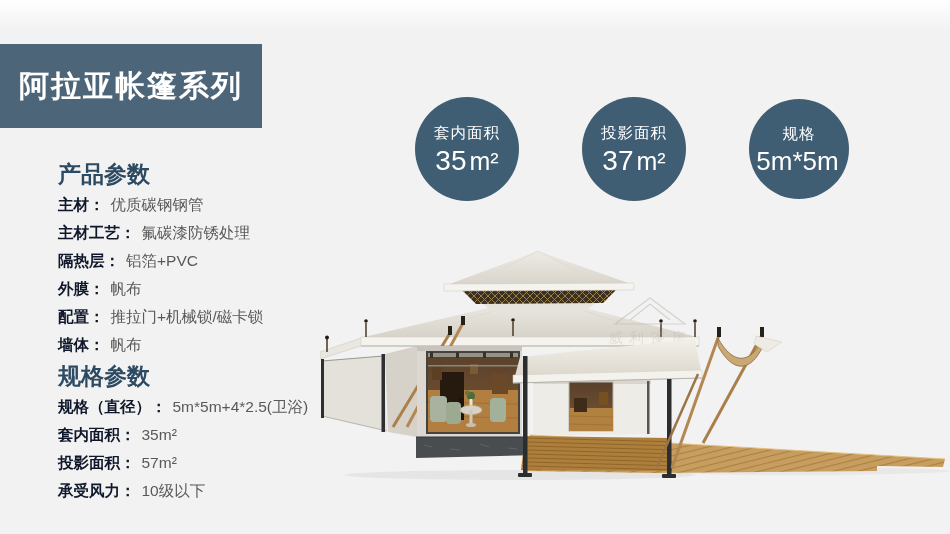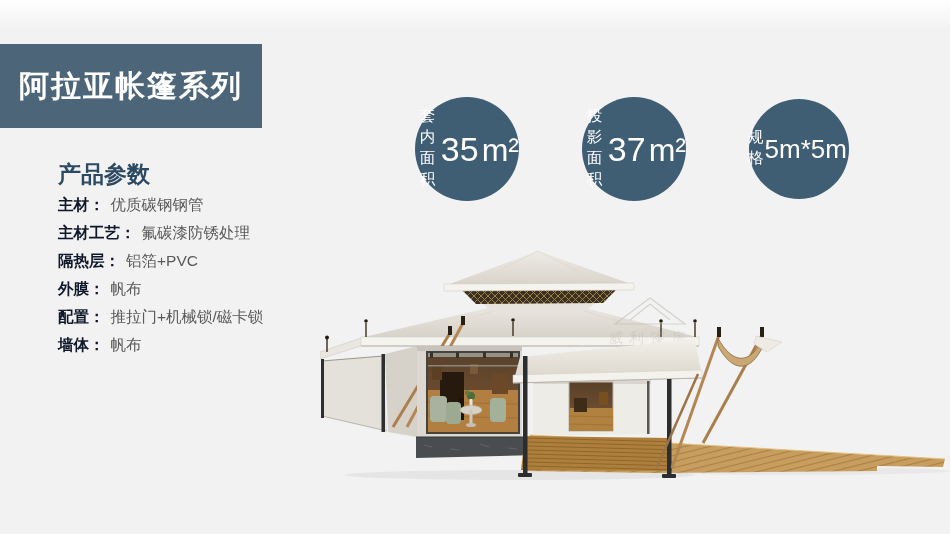--- a/index.html
+++ b/index.html
@@ -22,28 +22,28 @@
   .s1{top:160px;} .s2{top:362px;}
   .sec-heading{font-size:23px; font-weight:bold; color:#2d4a63; margin:0; line-height:28px;}
   .rows{margin-top:8px;}
   .prow{font-size:15.5px; line-height:18px; margin:0 0 10px 0; white-space:nowrap;}
   .plbl{font-weight:bold; color:#0f172a;}
   .pval{color:#595959; margin-left:6px;}
   
   .circle{
     position:absolute; top:97px; width:104px; height:104px; border-radius:50%;
     background:#3f5d73; color:#fff; text-align:center;
-    display:flex; flex-direction:row; align-items:center; justify-content:center;
+    display:flex; flex-direction:column; align-items:center; justify-content:center;
   }
   .c1{left:415px;} .c2{left:582px;} .c3{left:749px; width:100px; height:100px; top:99px;}
   .c-label{font-size:15.5px; letter-spacing:1px; margin-bottom:3px;}
   .c-value-row{display:flex; align-items:baseline; justify-content:center; line-height:1;}
-  .c-value{font-size:34px;}
+  .c-value{font-size:28px;}
   .c-value.small{font-size:26px;}
-  .c-unit{font-size:32px; margin-left:3px;}
+  .c-unit{font-size:25px; margin-left:3px;}
   
   .tent-wrap{position:absolute; left:320px; top:240px; width:630px; height:260px;}
   .wm-cn{font-size:15px; letter-spacing:6px; fill:#b3aea3; opacity:.55;}
   .wm-en{font-size:8.5px; letter-spacing:3.5px; fill:#b3aea3; opacity:.5;}
 </style>
 </head>
 <body>
 
 <div class="page">
   <div class="top-strip"></div>
@@ -57,20 +57,29 @@
     <div class="rows">
       <div class="prow"><span class="plbl">主材：</span><span class="pval">优质碳钢钢管</span></div>
       <div class="prow"><span class="plbl">主材工艺：</span><span class="pval">氟碳漆防锈处理</span></div>
       <div class="prow"><span class="plbl">隔热层：</span><span class="pval">铝箔+PVC</span></div>
       <div class="prow"><span class="plbl">外膜：</span><span class="pval">帆布</span></div>
       <div class="prow"><span class="plbl">配置：</span><span class="pval">推拉门+机械锁/磁卡锁</span></div>
       <div class="prow"><span class="plbl">墙体：</span><span class="pval">帆布</span></div>
     </div>
   </div>
 
+  <div class="section s2">
+    <h2 class="sec-heading">规格参数</h2>
+    <div class="rows">
+      <div class="prow"><span class="plbl">规格（直径）：</span><span class="pval">5m*5m+4*2.5(卫浴)</span></div>
+      <div class="prow"><span class="plbl">套内面积：</span><span class="pval">35m²</span></div>
+      <div class="prow"><span class="plbl">投影面积：</span><span class="pval">57m²</span></div>
+      <div class="prow"><span class="plbl">承受风力：</span><span class="pval">10级以下</span></div>
+    </div>
+  </div>
 
   <div class="circle c1">
     <div class="c-label">套内面积</div>
     <div class="c-value-row">
         <span class="c-value">35</span>
         <span class="c-unit">m²</span>
       </div>
   </div>
   <div class="circle c2">
     <div class="c-label">投影面积</div>

